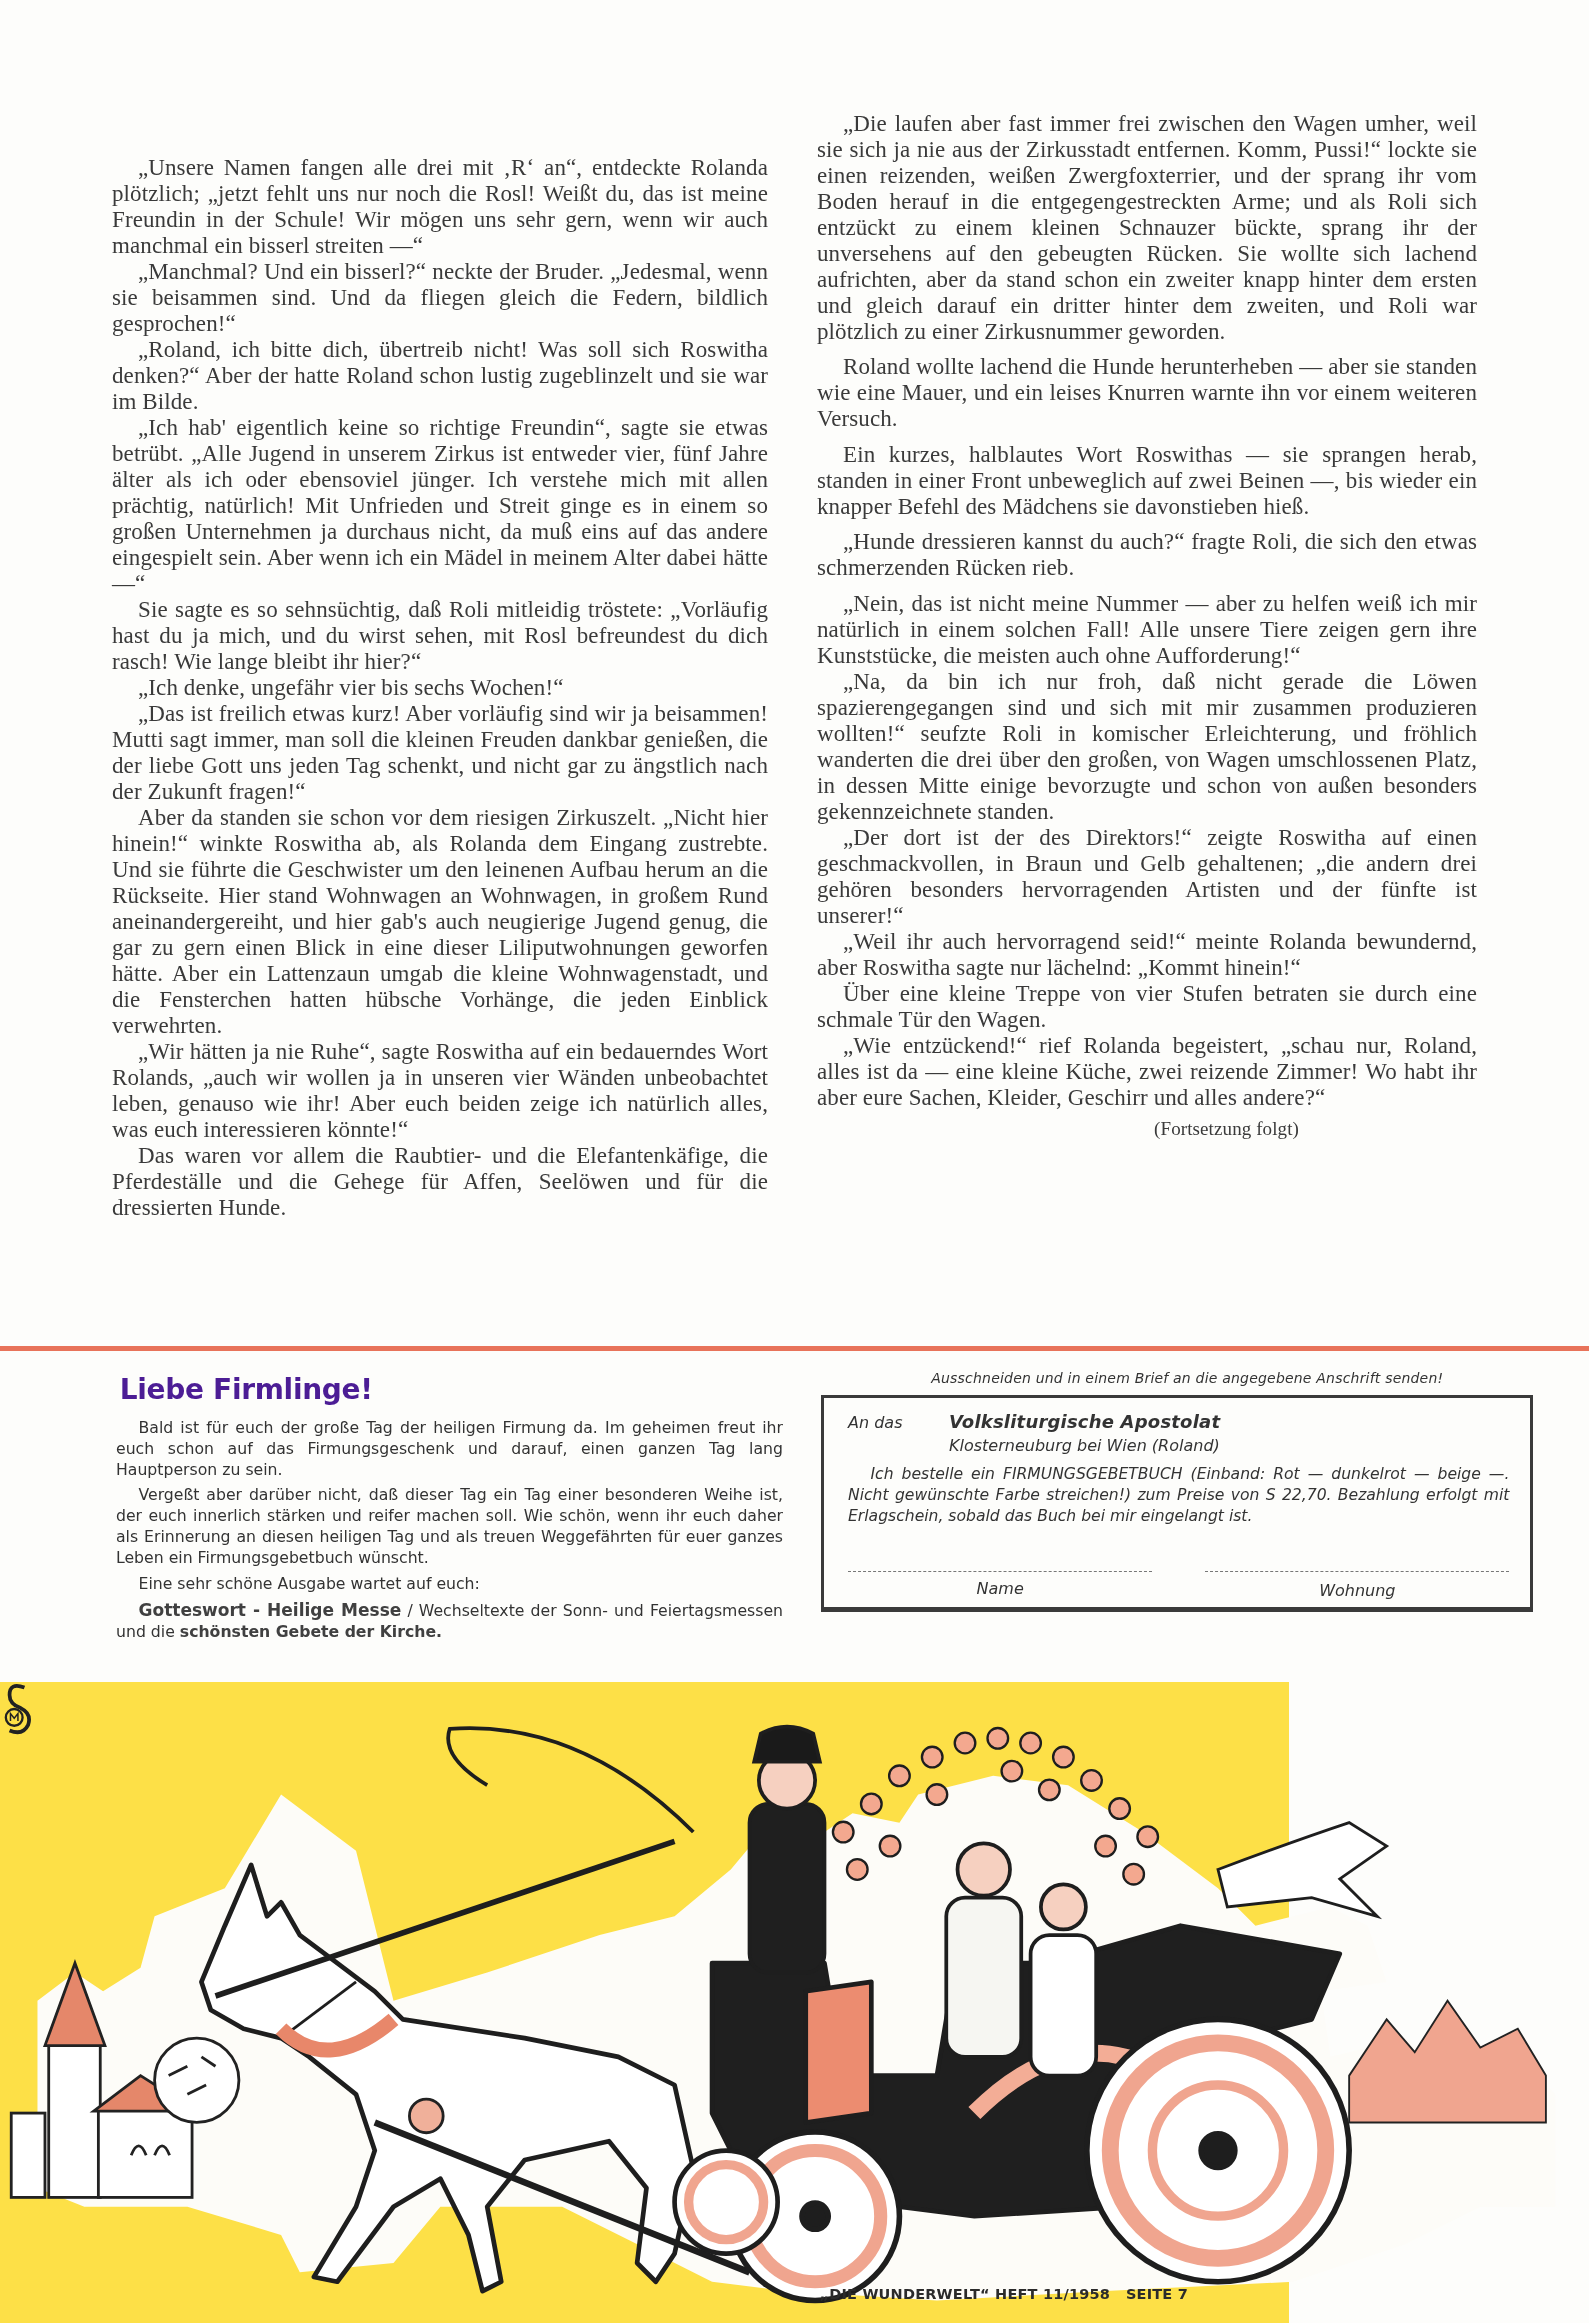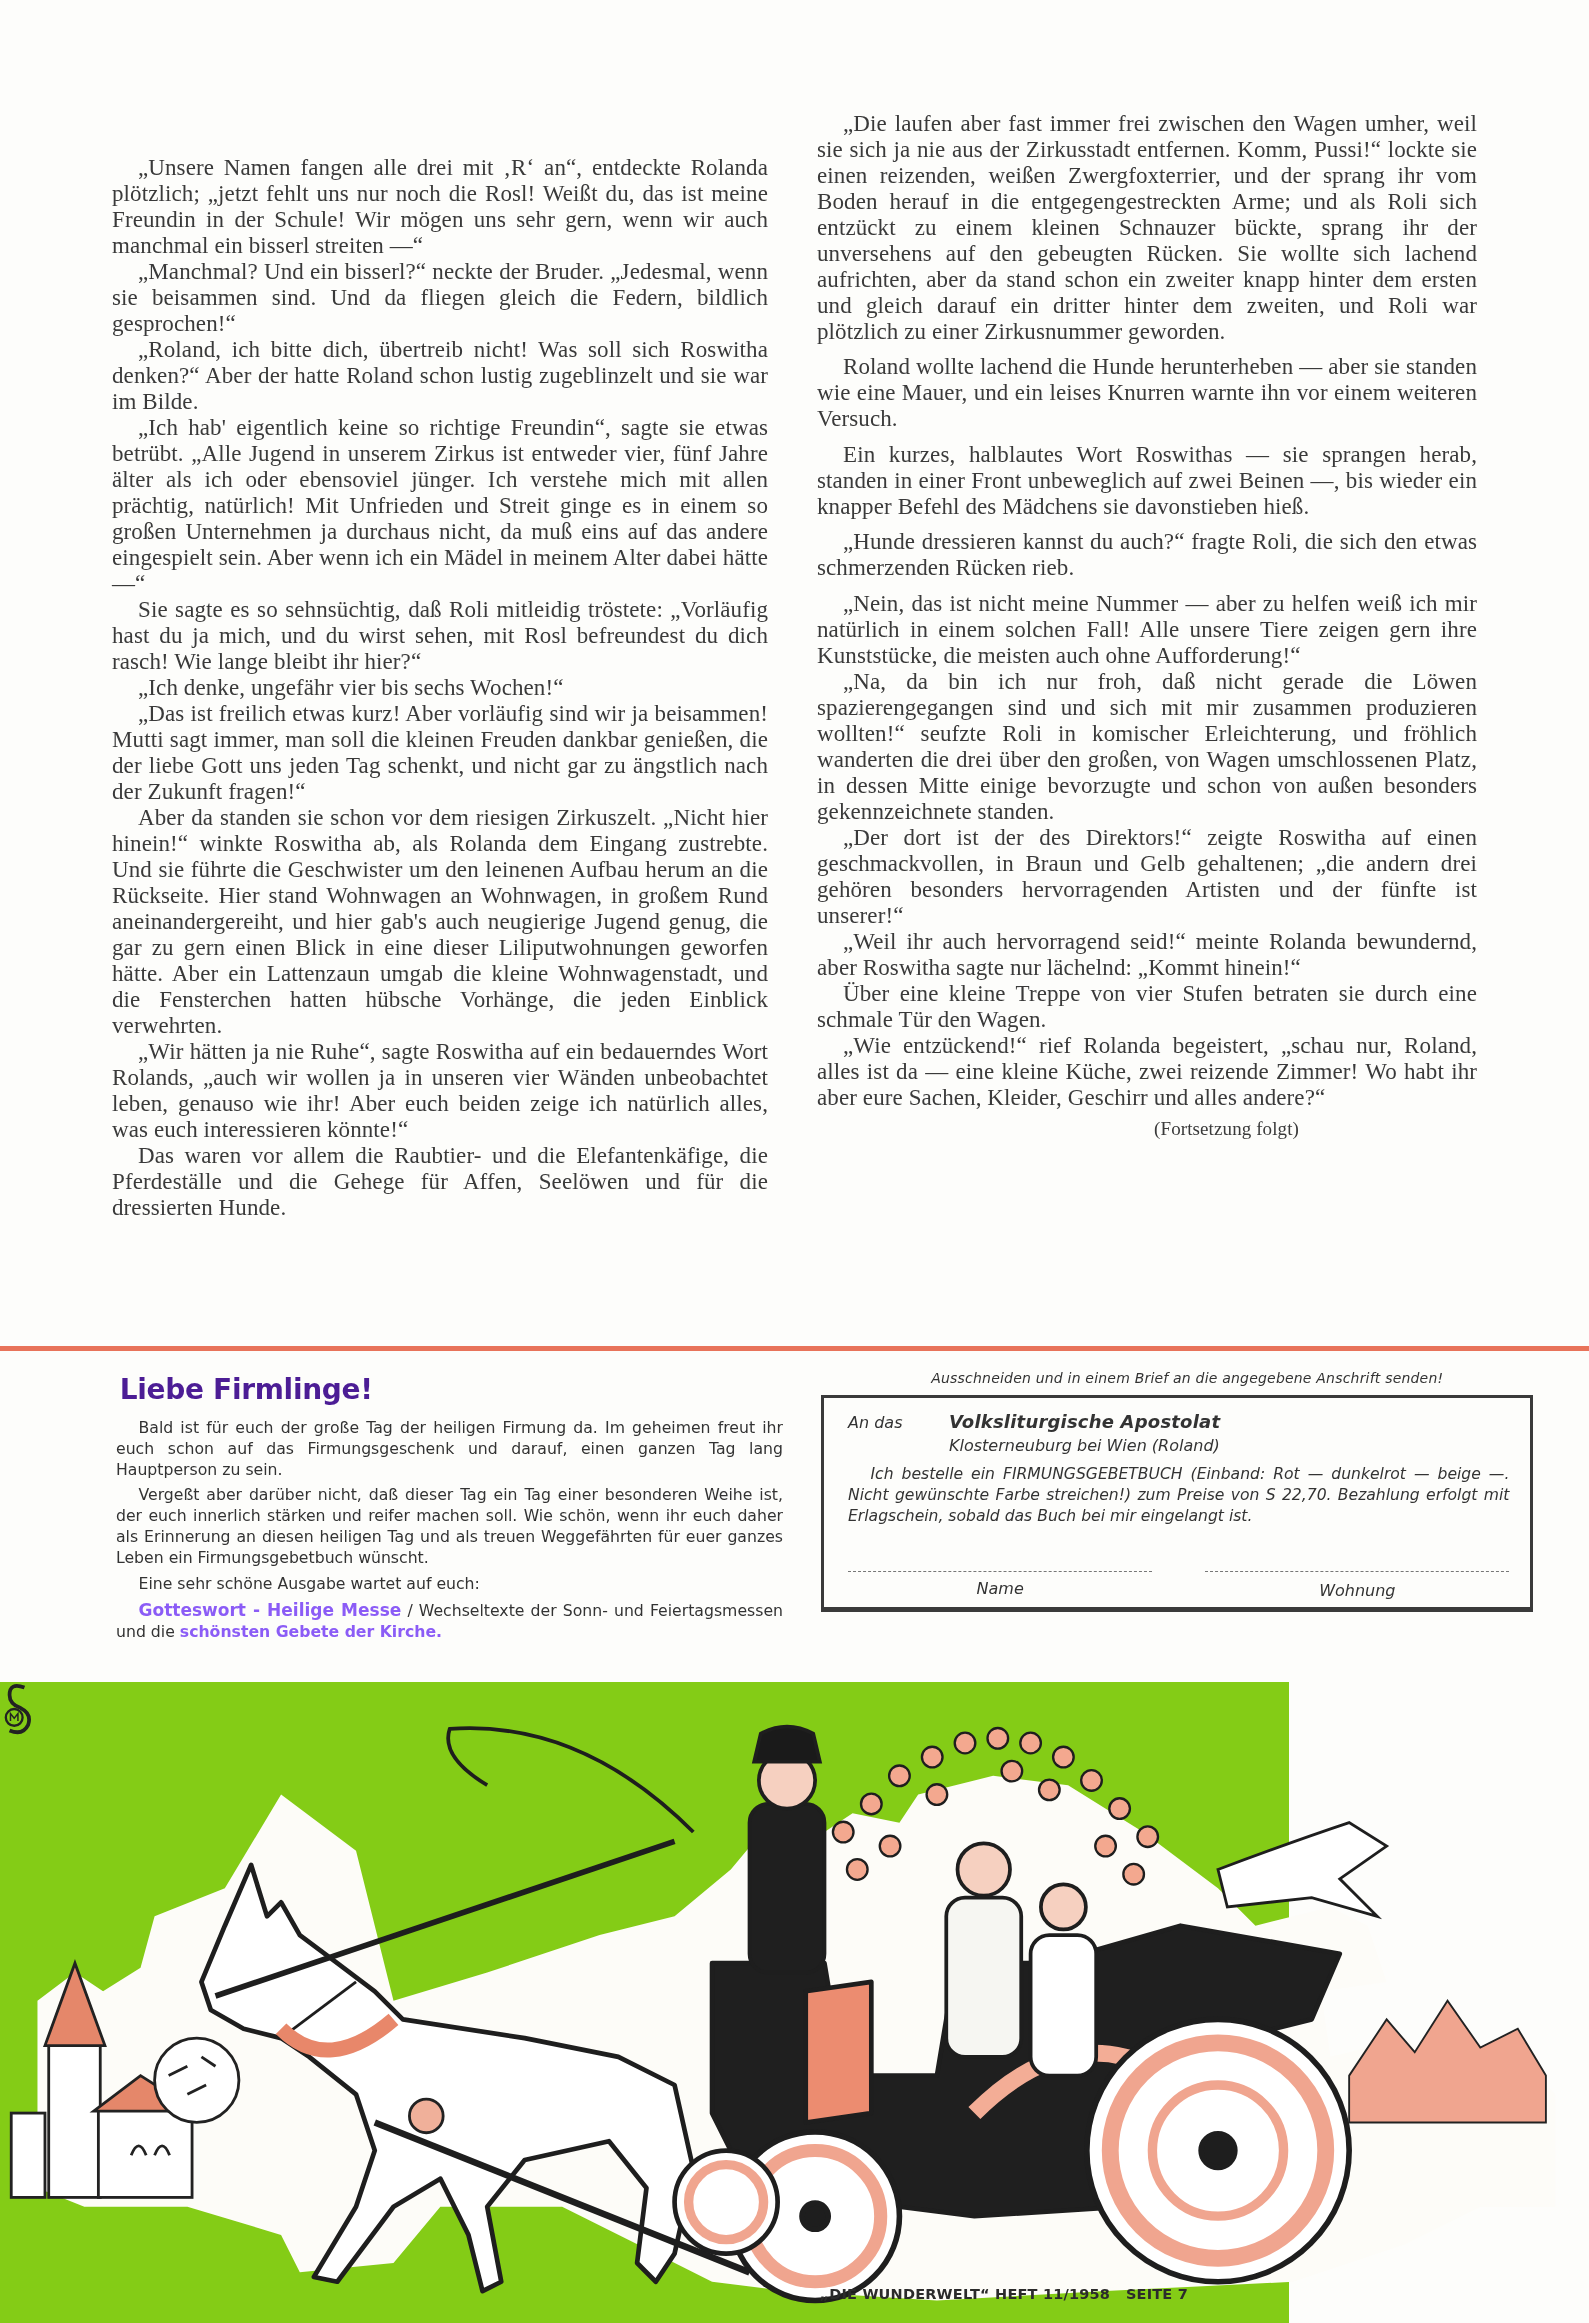--- a/index.html
+++ b/index.html
@@ -34,21 +34,21 @@
   .ad-left {
     position: absolute; left: 116px; top: 1370px; width: 667px;
     font-family: "DejaVu Sans", "Liberation Sans", sans-serif;
     font-size: 15.7px; line-height: 21px; color: #333; text-align: justify;
   }
   .ad-left h2 {
     margin: 3.7px 0 11.2px 3.7px; font-size: 28px; line-height: 32px; font-weight: bold;
     color: #4c1d95; letter-spacing: -0.3px;
   }
   .ad-left p { margin: 0 0 3.7px 0; text-indent: 22.5px; }
-  .ad-left b { font-weight: bold; color: #8b5cf6; }
+  .ad-left b { font-weight: bold; color: #404040; }
   .ad-left .slash { font-weight: normal; }
 
   .ad-right {
     position: absolute; left: 821px; top: 1370px; width: 712px;
     font-family: "DejaVu Sans", "Liberation Sans", sans-serif;
     color: #333;
     font-style: italic;
   }
   .instr { font-size: 14px; text-align: center; margin: 0 0 9.4px 20.6px; letter-spacing: 0.2px; }
   .coupon {
@@ -62,21 +62,21 @@
   .order { font-size: 15.6px; line-height: 21px; margin-top: 9.4px; text-indent: 22.5px; text-align: justify; }
   .sig {
     position: absolute; left: 24px; right: 20.6px; bottom: 7.5px; display: flex; justify-content: space-between;
   }
   .sig-field { width: 46%; text-align: center; font-size: 16px; }
   .sig-line { border-top: 1.4px dashed #777; margin-bottom: 7.5px; }
   .sig-field.right .sig-line { margin-bottom: 9.4px; }
 
   .banner {
     position: absolute; left: 0; top: 1682px; width: 1289px; height: 642px;
-    background: #84cc16;
+    background: #fde047;
     text-decoration: underline;
   }
   .banner svg { position: absolute; left: 0; top: 0; }
   .footer {
     position: absolute; right: 101px; bottom: 22.5px;
     font-family: "DejaVu Sans", "Liberation Sans", sans-serif;
     font-weight: bold; font-size: 14.5px; color: #2b2b2b; letter-spacing: 0.2px;
     white-space: pre;
   }
   .monogram {

